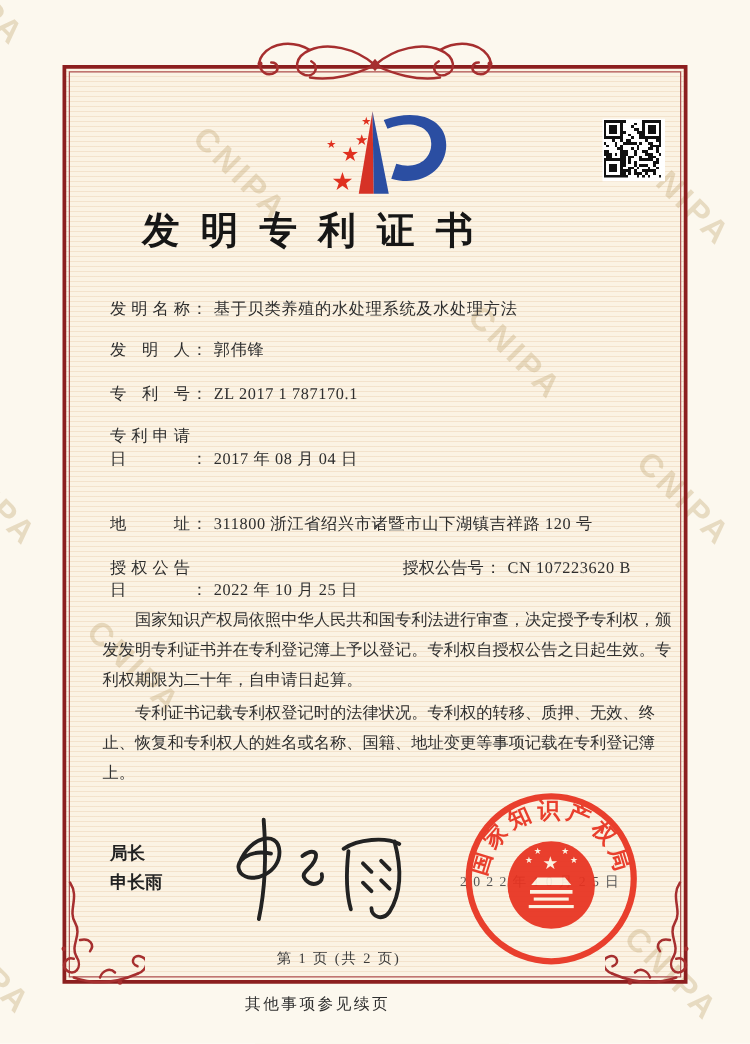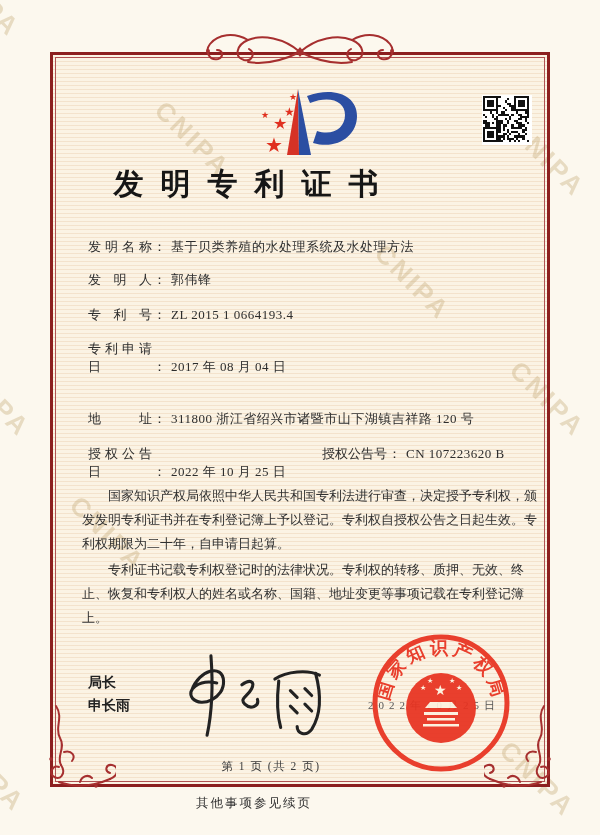--- a/index.html
+++ b/index.html
@@ -270,21 +270,21 @@
 
     <div class="title">发明专利证书</div>
 
     <div class="frow" style="top:238px;">
       <span class="fl">发明名称</span><span class="fc">：</span><span class="fv">基于贝类养殖的水处理系统及水处理方法</span>
     </div>
     <div class="frow" style="top:271px;">
       <span class="fl">发明人</span><span class="fc">：</span><span class="fv">郭伟锋</span>
     </div>
     <div class="frow" style="top:306px;">
-      <span class="fl">专利号</span><span class="fc">：</span><span class="fv">ZL 2015 1 0664193.4</span>
+      <span class="fl">专利号</span><span class="fc">：</span><span class="fv">ZL 2017 1 787170.1</span>
     </div>
     <div class="frow" style="top:340px;">
       <span class="fl">专利申请日</span><span class="fc">：</span><span class="fv">2017 年 08 月 04 日</span>
     </div>
     <div class="frow" style="top:410px;">
       <span class="fl">地址</span><span class="fc">：</span><span class="fv">311800 浙江省绍兴市诸暨市山下湖镇吉祥路 120 号</span>
     </div>
     <div class="frow" style="top:445px;">
       <span class="fl">授权公告日</span><span class="fc">：</span><span class="fv">2022 年 10 月 25 日</span>
       <span class="pair2"><span>授权公告号</span><span class="fc">：</span><span class="fv">CN 107223620 B</span></span>

